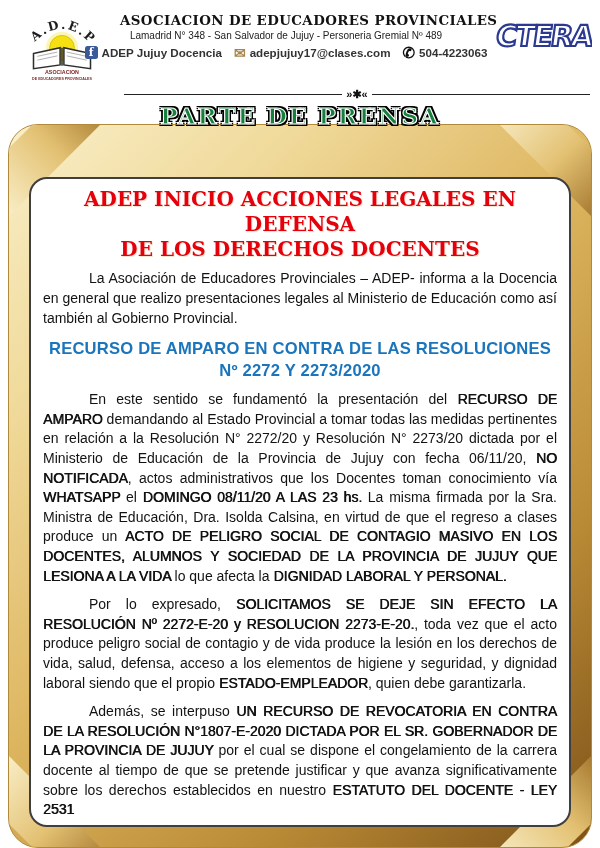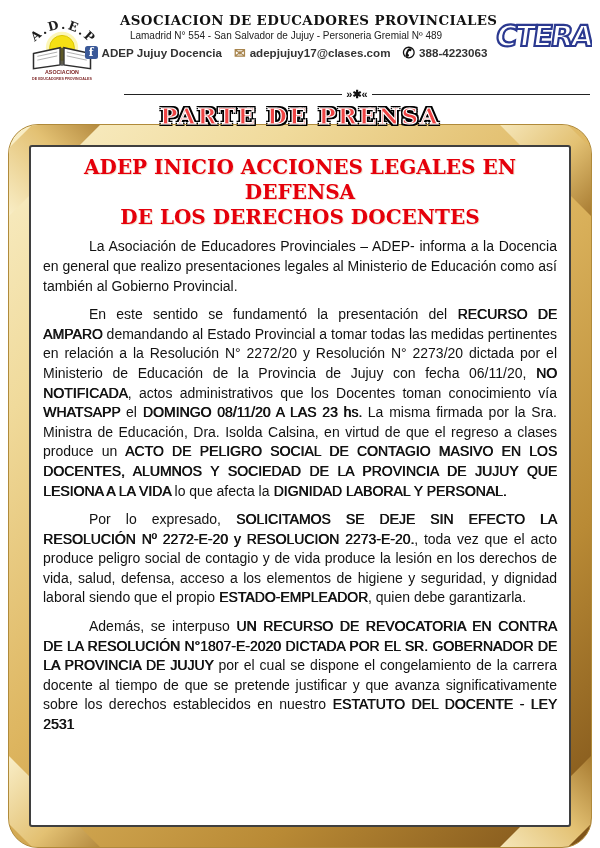--- a/index.html
+++ b/index.html
@@ -34,36 +34,36 @@
   .ctera{padding-top:16px;text-align:right;overflow:hidden;}
   .ctera-text{font-family:"DejaVu Sans",sans-serif;font-weight:700;font-size:29px;
     line-height:1;color:#fff;-webkit-text-stroke:2.2px var(--ctera-blue);
     letter-spacing:-2px;display:inline-block;transform:skewX(-8deg);}
   .head-rule{grid-column:2/4;display:flex;align-items:center;margin:3px 2px 0 4px;}
   .head-rule .line{flex:1;border-top:1.6px solid #222;}
   .rule-ornament{padding:0 4px;font-size:11px;font-weight:700;color:#111;line-height:1;}
   
   .banner{position:relative;z-index:2;text-align:center;margin-top:2px;height:30px;}
   .banner-text{font-family:"DejaVu Serif",serif;font-weight:700;font-size:23px;
-    letter-spacing:2px;color:#ef4444;-webkit-text-stroke:1.1px #fff;
+    letter-spacing:2px;color:#15803d;-webkit-text-stroke:1.1px #fff;
     text-shadow:-2px -2px 0 #000,2px -2px 0 #000,-2px 2px 0 #000,2px 2px 0 #000,
       -2px 0 0 #000,2px 0 0 #000,0 -2px 0 #000,0 2px 0 #000;}
   
   .gold-frame{position:relative;z-index:1;margin:-8px 8px 0 8px;height:724px;
     border-radius:30px;overflow:hidden;border:1px solid #b08a3a;
     background:linear-gradient(135deg,var(--gold-light) 0%,#f0da9b 22%,
       var(--gold-mid) 48%,#b98a35 75%,var(--gold-dark) 100%);}
   .fold{position:absolute;width:170px;height:48px;
     background:linear-gradient(90deg,#fdf6d6,#e3c173 55%,#9a6b22);}
   .fold.tl{top:0;left:-52px;transform:rotate(-45deg);}
   .fold.tr{top:0;right:-52px;transform:rotate(45deg);}
   .fold.bl{bottom:0;left:-52px;transform:rotate(45deg);}
   .fold.br{bottom:0;right:-52px;transform:rotate(-45deg);}
-  .press-sheet{position:absolute;inset:20px;background:#fff;border-radius:3px;
-    border:2px solid #3f3f3f;padding:6px 12px 0 12px;overflow:hidden;}
+  .press-sheet{position:absolute;inset:20px;background:#fff;border-radius:18px;
+    border:2px solid #3f3f3f;padding:6px 12px 0 12px;overflow:hidden;margin-top:32px;}
   
   .press-title{margin:2px 0 8px;font-family:"DejaVu Serif",serif;font-weight:700;
     font-size:20px;line-height:1.24;text-align:center;color:var(--title-red);
     white-space:pre-line;text-shadow:1px 1px 0 rgba(196,146,84,.25);}
   .section-heading{margin:10px 0 9px;font-size:16.6px;font-weight:700;line-height:1.3;
     text-align:center;color:var(--heading-blue);white-space:pre-line;letter-spacing:.2px;}
   .press-paragraph{margin:0 0 9px;font-size:14px;line-height:1.4;font-weight:400;
     text-align:justify;text-indent:46px;color:var(--ink);}
   .press-paragraph .b{text-shadow:.6px 0 0 currentColor;}
 </style>
@@ -88,33 +88,33 @@
       <line x1="24" y1="57" x2="45" y2="52.5" stroke="#8a8a8a" stroke-width="0.7"></line>
       <line x1="55" y1="48.5" x2="76" y2="53" stroke="#8a8a8a" stroke-width="0.7"></line>
       <line x1="55" y1="52.5" x2="76" y2="57" stroke="#8a8a8a" stroke-width="0.7"></line>
       <text x="50" y="72" text-anchor="middle" font-size="5.6" font-weight="bold" fill="#7a1f1f">ASOCIACION</text>
       <text x="50" y="78" text-anchor="middle" font-size="3.8" font-weight="bold" fill="#7a1f1f">DE EDUCADORES PROVINCIALES</text>
     </svg>
   </div>
 
   <div class="head-center">
     <div class="org-name">ASOCIACION DE EDUCADORES PROVINCIALES</div>
-    <div class="address">Lamadrid N° 554 - San Salvador de Jujuy - Personeria Gremial Nº 489</div>
+    <div class="address">Lamadrid N° 348 - San Salvador de Jujuy - Personeria Gremial Nº 489</div>
     <div class="contacts">
       <span class="contact">
         <span class="fb-icon">f</span>
         <span>ADEP Jujuy Docencia</span>
       </span>
       <span class="contact">
         <span class="mail-icon">✉</span>
         <span>adepjujuy17@clases.com</span>
       </span>
       <span class="contact">
         <span class="phone-icon">✆</span>
-        <span>388-4223063</span>
+        <span>504-4223063</span>
       </span>
     </div>
   </div>
 
   <div class="ctera">
     <span class="ctera-text">CTERA</span>
   </div>
 
   <div class="head-rule">
     <span class="line"></span>
@@ -131,18 +131,20 @@
   <div class="fold tl"></div>
   <div class="fold tr"></div>
   <div class="fold bl"></div>
   <div class="fold br"></div>
 
   <div class="press-sheet">
     <h1 class="press-title">ADEP INICIO ACCIONES LEGALES EN DEFENSA
 DE LOS DERECHOS DOCENTES</h1>
     <div>
         <p class="press-paragraph"><span>La Asociación de Educadores Provinciales – ADEP- informa a la Docencia en general que realizo presentaciones legales al Ministerio de Educación como así también al Gobierno Provincial.</span></p>
+        <h2 class="section-heading">RECURSO DE AMPARO EN CONTRA DE LAS RESOLUCIONES
+Nº 2272 Y 2273/2020</h2>
         <p class="press-paragraph"><span>En este sentido se fundamentó la presentación del </span><span class="b">RECURSO DE AMPARO</span><span> demandando al Estado Provincial a tomar todas las medidas pertinentes en relación a la Resolución N° 2272/20 y Resolución N° 2273/20 dictada por el Ministerio de Educación de la Provincia de Jujuy con fecha 06/11/20, </span><span class="b">NO NOTIFICADA</span><span>, actos administrativos que los Docentes toman conocimiento vía </span><span class="b">WHATSAPP</span><span> el </span><span class="b">DOMINGO 08/11/20 A LAS 23 hs.</span><span> La misma firmada por la Sra. Ministra de Educación, Dra. Isolda Calsina, en virtud de que el regreso a clases produce un </span><span class="b">ACTO DE PELIGRO SOCIAL DE CONTAGIO MASIVO EN LOS DOCENTES, ALUMNOS Y SOCIEDAD DE LA PROVINCIA DE JUJUY QUE LESIONA A LA VIDA</span><span> lo que afecta la </span><span class="b">DIGNIDAD LABORAL Y PERSONAL.</span></p>
         <p class="press-paragraph"><span>Por lo expresado, </span><span class="b">SOLICITAMOS SE DEJE SIN EFECTO LA RESOLUCIÓN Nº 2272-E-20 y RESOLUCION 2273-E-20.</span><span>, toda vez que el acto produce peligro social de contagio y de vida produce la lesión en los derechos de vida, salud, defensa, acceso a los elementos de higiene y seguridad, y dignidad laboral siendo que el propio </span><span class="b">ESTADO-EMPLEADOR</span><span>, quien debe garantizarla.</span></p>
         <p class="press-paragraph"><span>Además, se interpuso </span><span class="b">UN RECURSO DE REVOCATORIA EN CONTRA DE LA RESOLUCIÓN N°1807-E-2020 DICTADA POR EL SR. GOBERNADOR DE LA PROVINCIA DE JUJUY</span><span> por el cual se dispone el congelamiento de la carrera docente al tiempo de que se pretende justificar y que avanza significativamente sobre los derechos establecidos en nuestro </span><span class="b">ESTATUTO DEL DOCENTE - LEY 2531</span></p>
       </div>
   </div>
 </div>
 
 </body></html>

